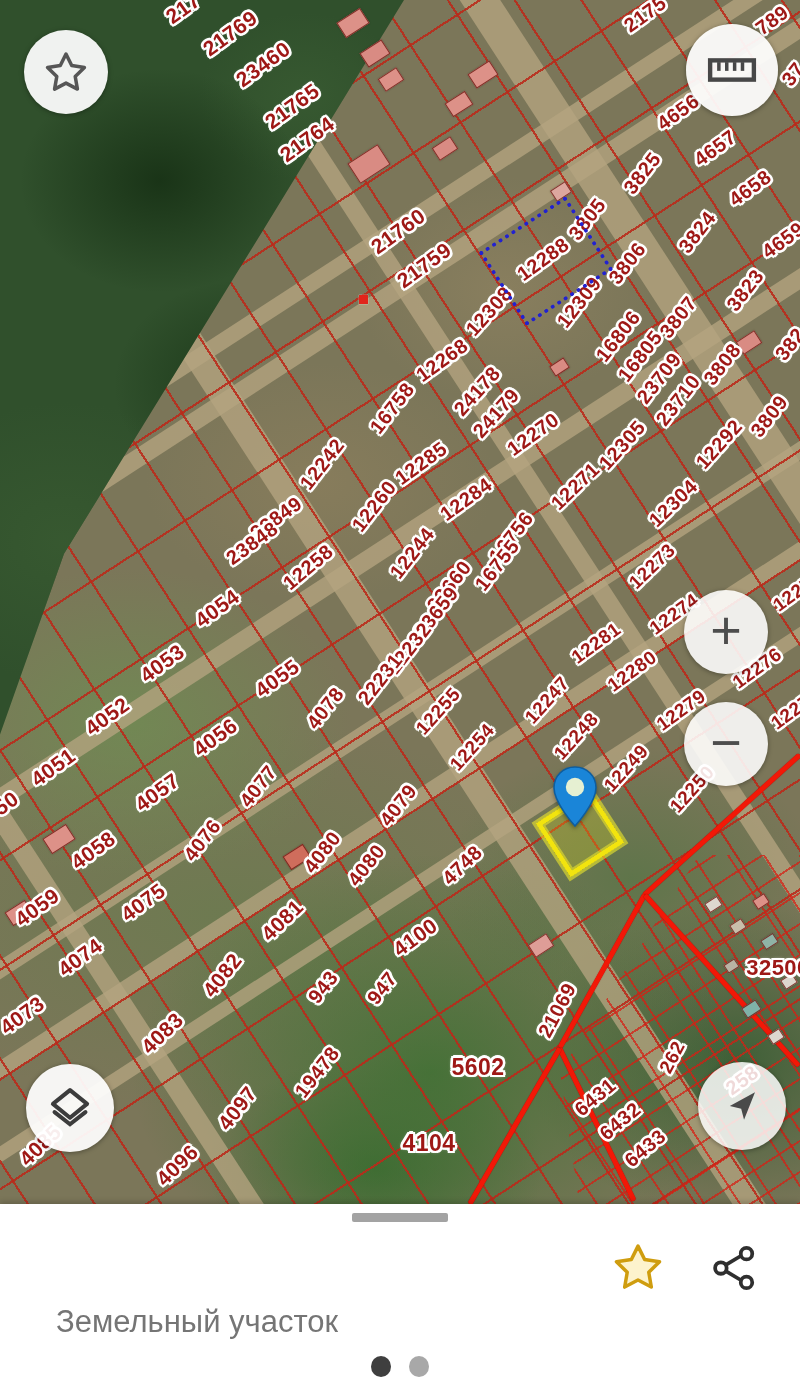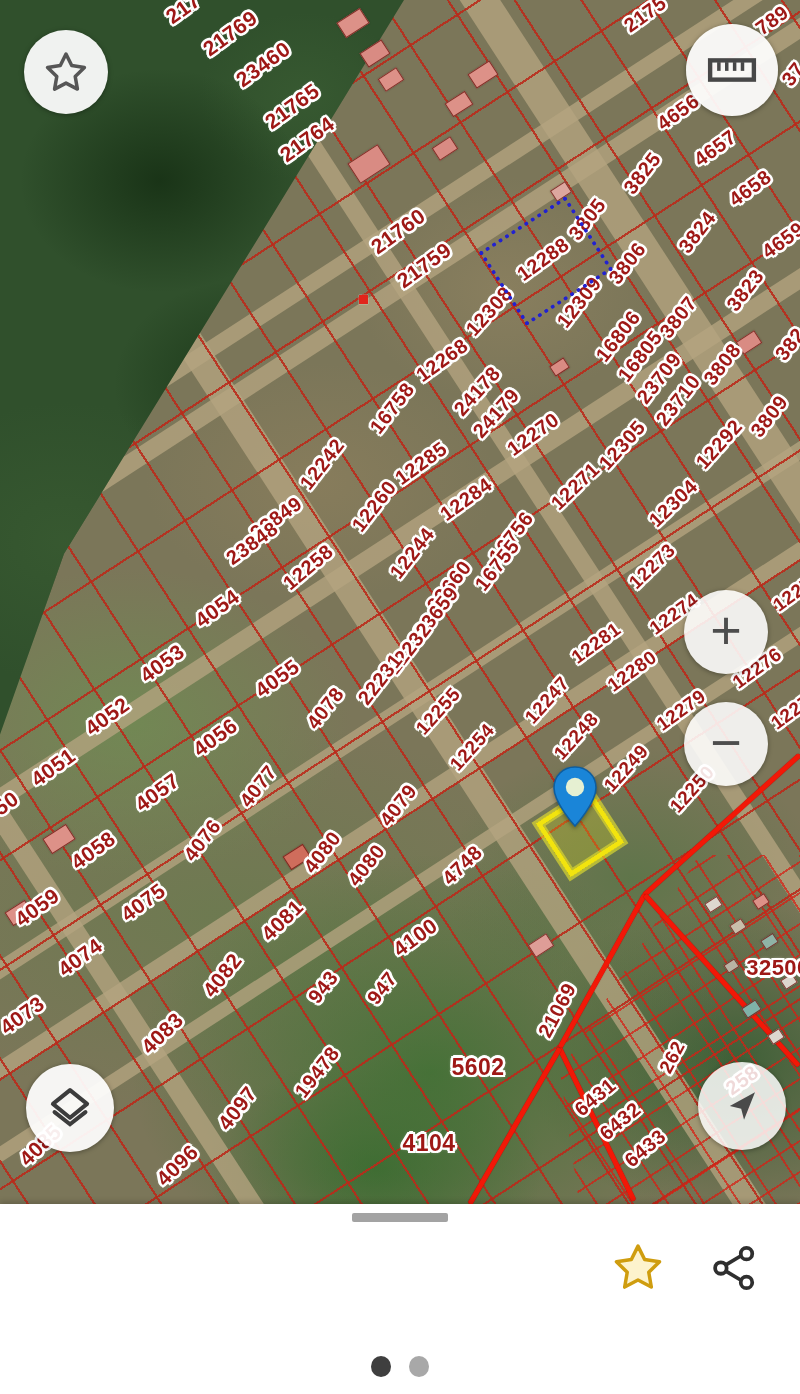--- a/index.html
+++ b/index.html
@@ -277,20 +277,21 @@
     </div>
     <div class="mapbtn" id="btn-locate">
       <svg width="52" height="52" viewBox="0 0 64 64">
         <polygon points="48,15 17,32 31,35.5 34.5,49" fill="#4a4a4a"></polygon>
       </svg>
     </div>
   </div>
 
   <div id="sheet">
     <div class="handle"></div>
+    <div class="subtitle">Земельный участок</div>
     <div class="sheet-ico" id="sheet-fav">
       <svg width="56" height="56" viewBox="0 0 64 64">
         <path d="M32 7l7.6 15.4 17 2.5-12.3 12 2.9 16.9L32 45.8l-15.2 8 2.9-16.9-12.3-12 17-2.5z" fill="#fdf3cd" stroke="#cf9d0f" stroke-width="4" stroke-linejoin="round"></path>
       </svg>
     </div>
     <div class="sheet-ico" id="sheet-share">
       <svg width="50" height="50" viewBox="0 0 40 40">
         <line x1="13.5" y1="17.5" x2="26" y2="10" stroke="#2f2f2f" stroke-width="3"></line>
         <line x1="13.5" y1="22.5" x2="26" y2="30" stroke="#2f2f2f" stroke-width="3"></line>
         <circle cx="30" cy="8.5" r="4.6" fill="#fff" stroke="#2f2f2f" stroke-width="3"></circle>

